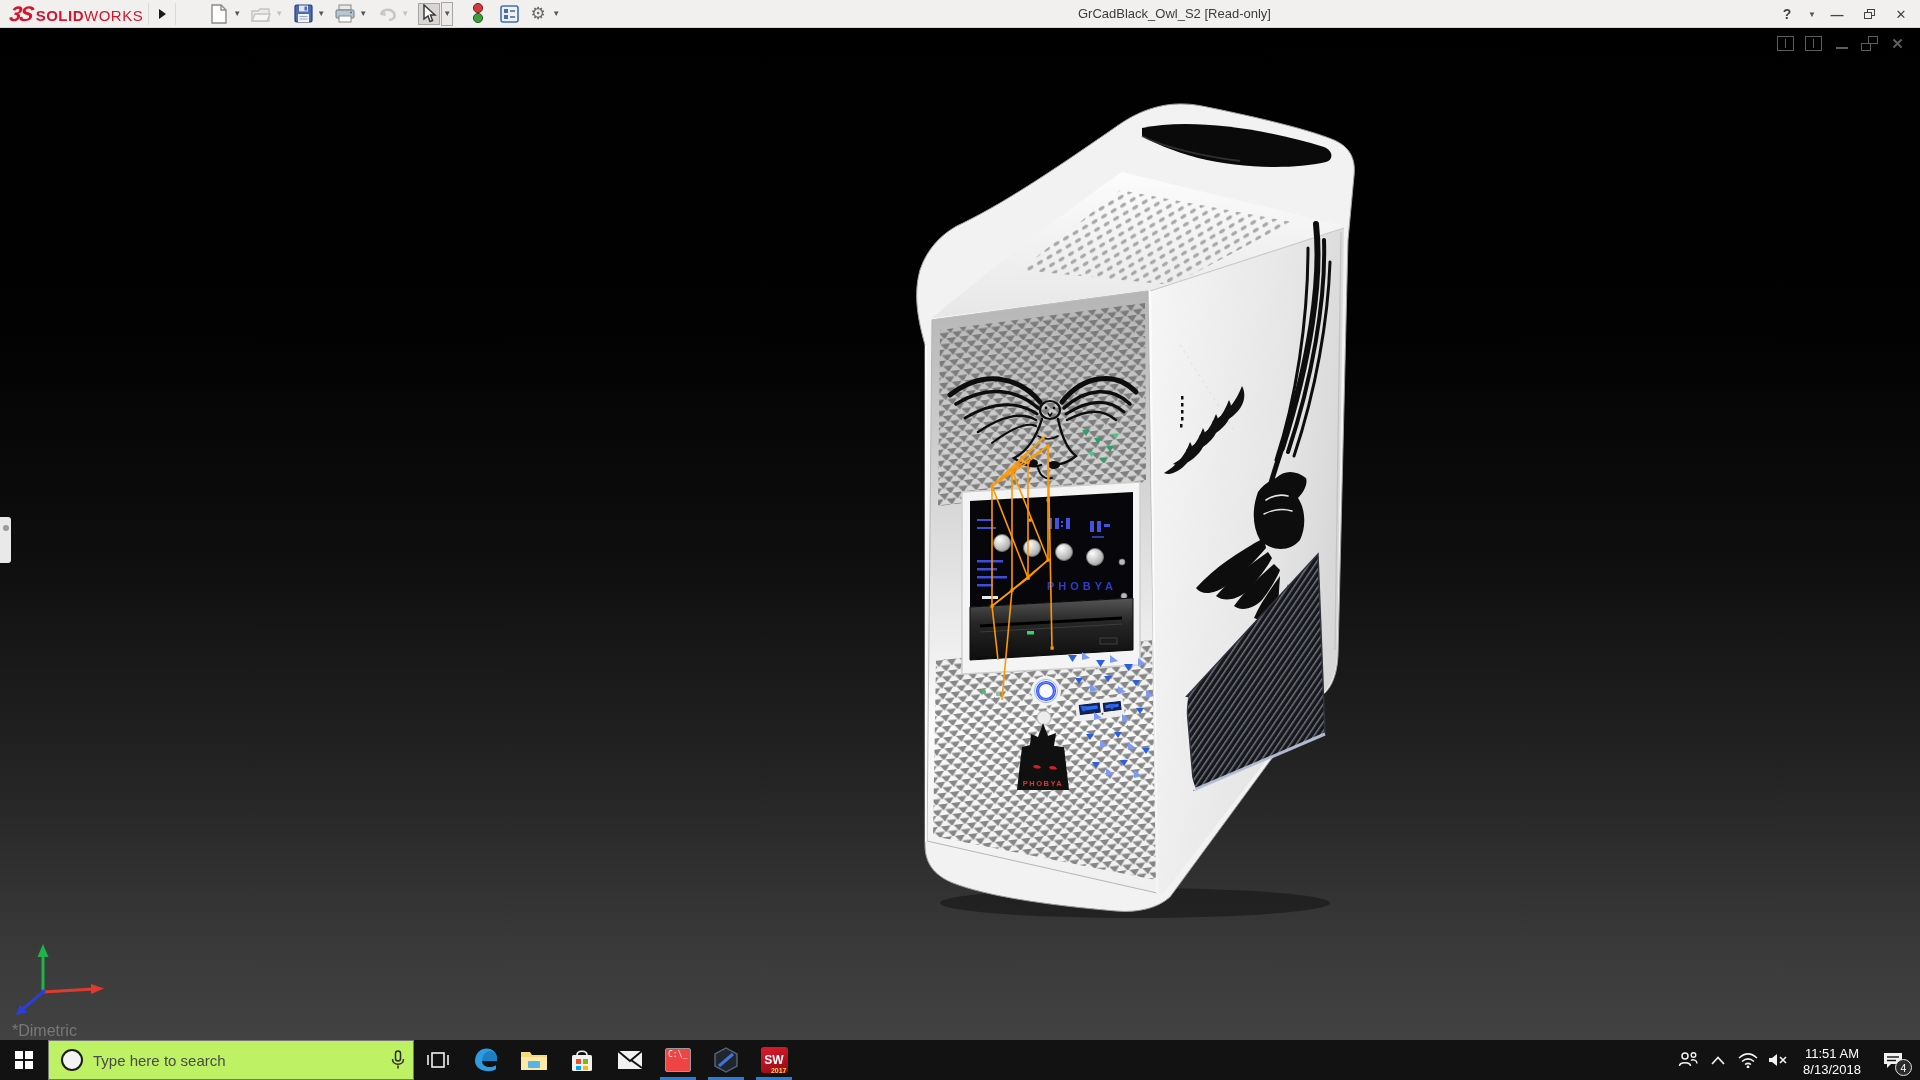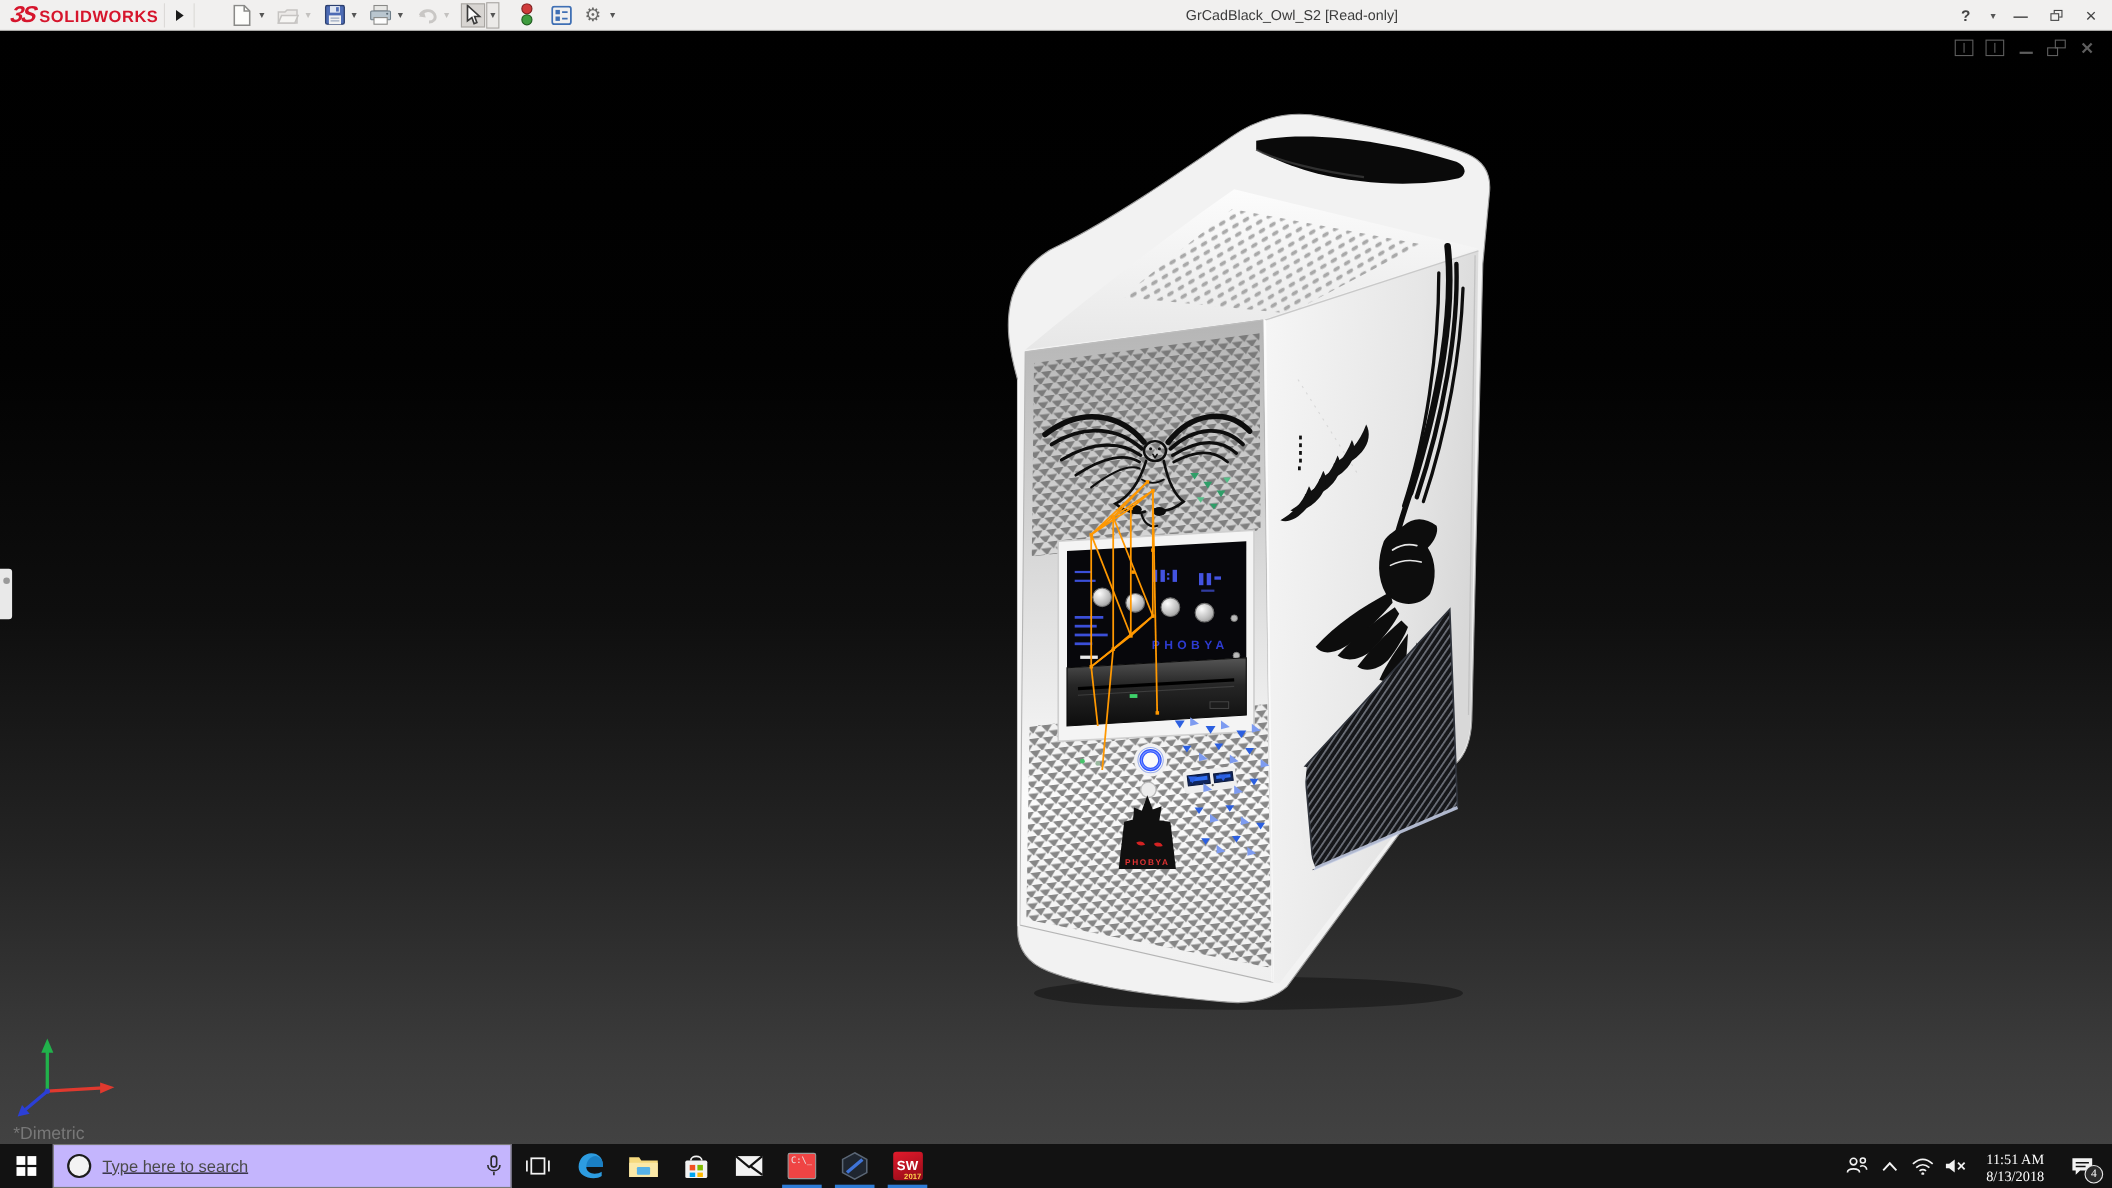--- a/index.html
+++ b/index.html
@@ -5,21 +5,21 @@
   * { margin:0; padding:0; box-sizing:border-box; }
   html,body { width:1920px; height:1080px; overflow:hidden; background:#000; }
   body { font-family:"Liberation Sans", sans-serif; }
   .screen { position:relative; width:1920px; height:1080px; }
 
   
   .titlebar { position:relative; width:100%; height:28px; background:#f1f0ef; border-bottom:1px solid #d8d6d4; display:flex; align-items:center; }
   .brand { display:flex; align-items:baseline; padding-left:10px; }
   .brand .mark { color:#d6152c; font-weight:bold; font-style:italic; font-size:21px; transform:skewX(-12deg); letter-spacing:-2px; margin-right:4px; }
   .brand .b-bold { color:#d6152c; font-weight:bold; font-size:15px; letter-spacing:.5px; }
-  .brand .b-light { color:#d6152c; font-weight:bold; font-size:15px; letter-spacing:.5px; }
+  .brand .b-light { color:#d6152c; font-weight:normal; font-size:15px; letter-spacing:.5px; }
   .tb-sep { width:1px; height:22px; background:#dcdad8; margin:0 5px; }
   .flyout { width:16px; height:22px; display:flex; align-items:center; justify-content:center; background:transparent; border:none; }
   .flyout .tri { width:0; height:0; border-left:7px solid #1a1a1a; border-top:5px solid transparent; border-bottom:5px solid transparent; }
   .toolbar { display:flex; align-items:center; margin-left:26px; }
   .ico { width:22px; height:22px; display:flex; align-items:center; justify-content:center; margin:0 1px; }
   .caret { width:12px; height:22px; display:flex; align-items:center; justify-content:center; font-size:8px; color:#555; margin-right:6px; }
   .caret.dis { color:#c3c1bf; }
   .ico.pressed { background:#d8d5d2; border:1px solid #a9a6a2; }
   .caret.pressed { background:#eceae8; border:1px solid #a9a6a2; height:24px; }
   .doc-title { position:absolute; left:1078px; top:6px; font-size:13px; color:#3c3c3c; white-space:nowrap; }
@@ -46,28 +46,28 @@
   .vpc.close { border:none; color:#5e5e5e; font-size:15px; font-weight:bold; }
   .panel-tab { position:absolute; left:0; top:489px; width:11px; height:46px; background:#e9e9e9; border-radius:0 3px 3px 0; }
   .panel-tab i { display:block; width:6px; height:6px; border-radius:50%; background:#9a9a9a; margin:8px auto 0; }
   .view-label { position:absolute; left:12px; top:994px; font-size:16px; color:#787878; }
 
   
   .taskbar { position:absolute; bottom:0; left:0; width:1920px; height:40px; background:#121212; display:flex; align-items:stretch; }
   .start { width:48px; display:flex; align-items:center; justify-content:center; }
   .win-logo { display:grid; grid-template-columns:8px 8px; grid-template-rows:8px 8px; gap:1.5px; }
   .win-logo i { background:#fff; display:block; }
-  .searchbox { width:417px; background:#c4b5fd; border:1px solid #777; display:flex; align-items:center; position:relative;text-decoration:underline; }
+  .searchbox { width:366px; background:#bef264; border:1px solid #777; display:flex; align-items:center; position:relative; }
   .cortana { width:22px; height:22px; border:2.5px solid #1c1c1c; border-radius:50%; margin:0 10px 0 12px; background:#f3f3f3; }
   .searchbox input { flex:1; border:none; background:transparent; font-size:15px; color:#3f3f3f; font-family:"Liberation Sans",sans-serif; outline:none; }
   .searchbox input::placeholder { color:#4a4a4a; opacity:1; }
   .mic { width:30px; display:flex; align-items:center; justify-content:center; }
   .tb-app { width:48px; position:relative; display:flex; align-items:center; justify-content:center; }
   .tb-app .underline { position:absolute; bottom:0; left:6px; right:6px; height:3px; background:#2e7cd6; }
-  .tray { margin-left:auto; display:flex; align-items:center;font-family:Liberation Serif, serif; }
+  .tray { margin-left:auto; display:flex; align-items:center; }
   .tray-ico { width:30px; height:40px; display:flex; align-items:center; justify-content:center; }
   .clock { width:78px; text-align:center; color:#fff; font-size:13px; line-height:16px; padding-top:4px; }
   .action-center { position:relative; width:44px; height:40px; display:flex; align-items:center; justify-content:center; }
   .ac-badge { position:absolute; right:3px; bottom:4px; width:17px; height:17px; border-radius:50%; background:#2b2b2b; border:1px solid #e6e6e6; color:#fff; font-size:10.5px; display:flex; align-items:center; justify-content:center; }
   .show-desktop { width:5px; border-left:1px solid #3a3a3a; }
   .cmd-ico { width:26px; height:24px; background:#ef4444; border:1px solid #9a9a9a; border-radius:2px; color:#e8e8e8; font-family:"DejaVu Sans Mono",monospace; font-size:8px; padding:1px 2px; }
   .sw-ico { width:27px; height:26px; background:linear-gradient(160deg,#e11b2c 0%,#b2101f 60%,#8d0c18 100%); border-radius:3px; position:relative; color:#fff; font-weight:bold; font-size:12px; display:flex; align-items:center; justify-content:center;text-align:center; }
   .sw-ico .yr { position:absolute; bottom:-1px; right:1px; font-size:7px; font-weight:bold; color:#ffd34d; }
 </style>
 </head>

